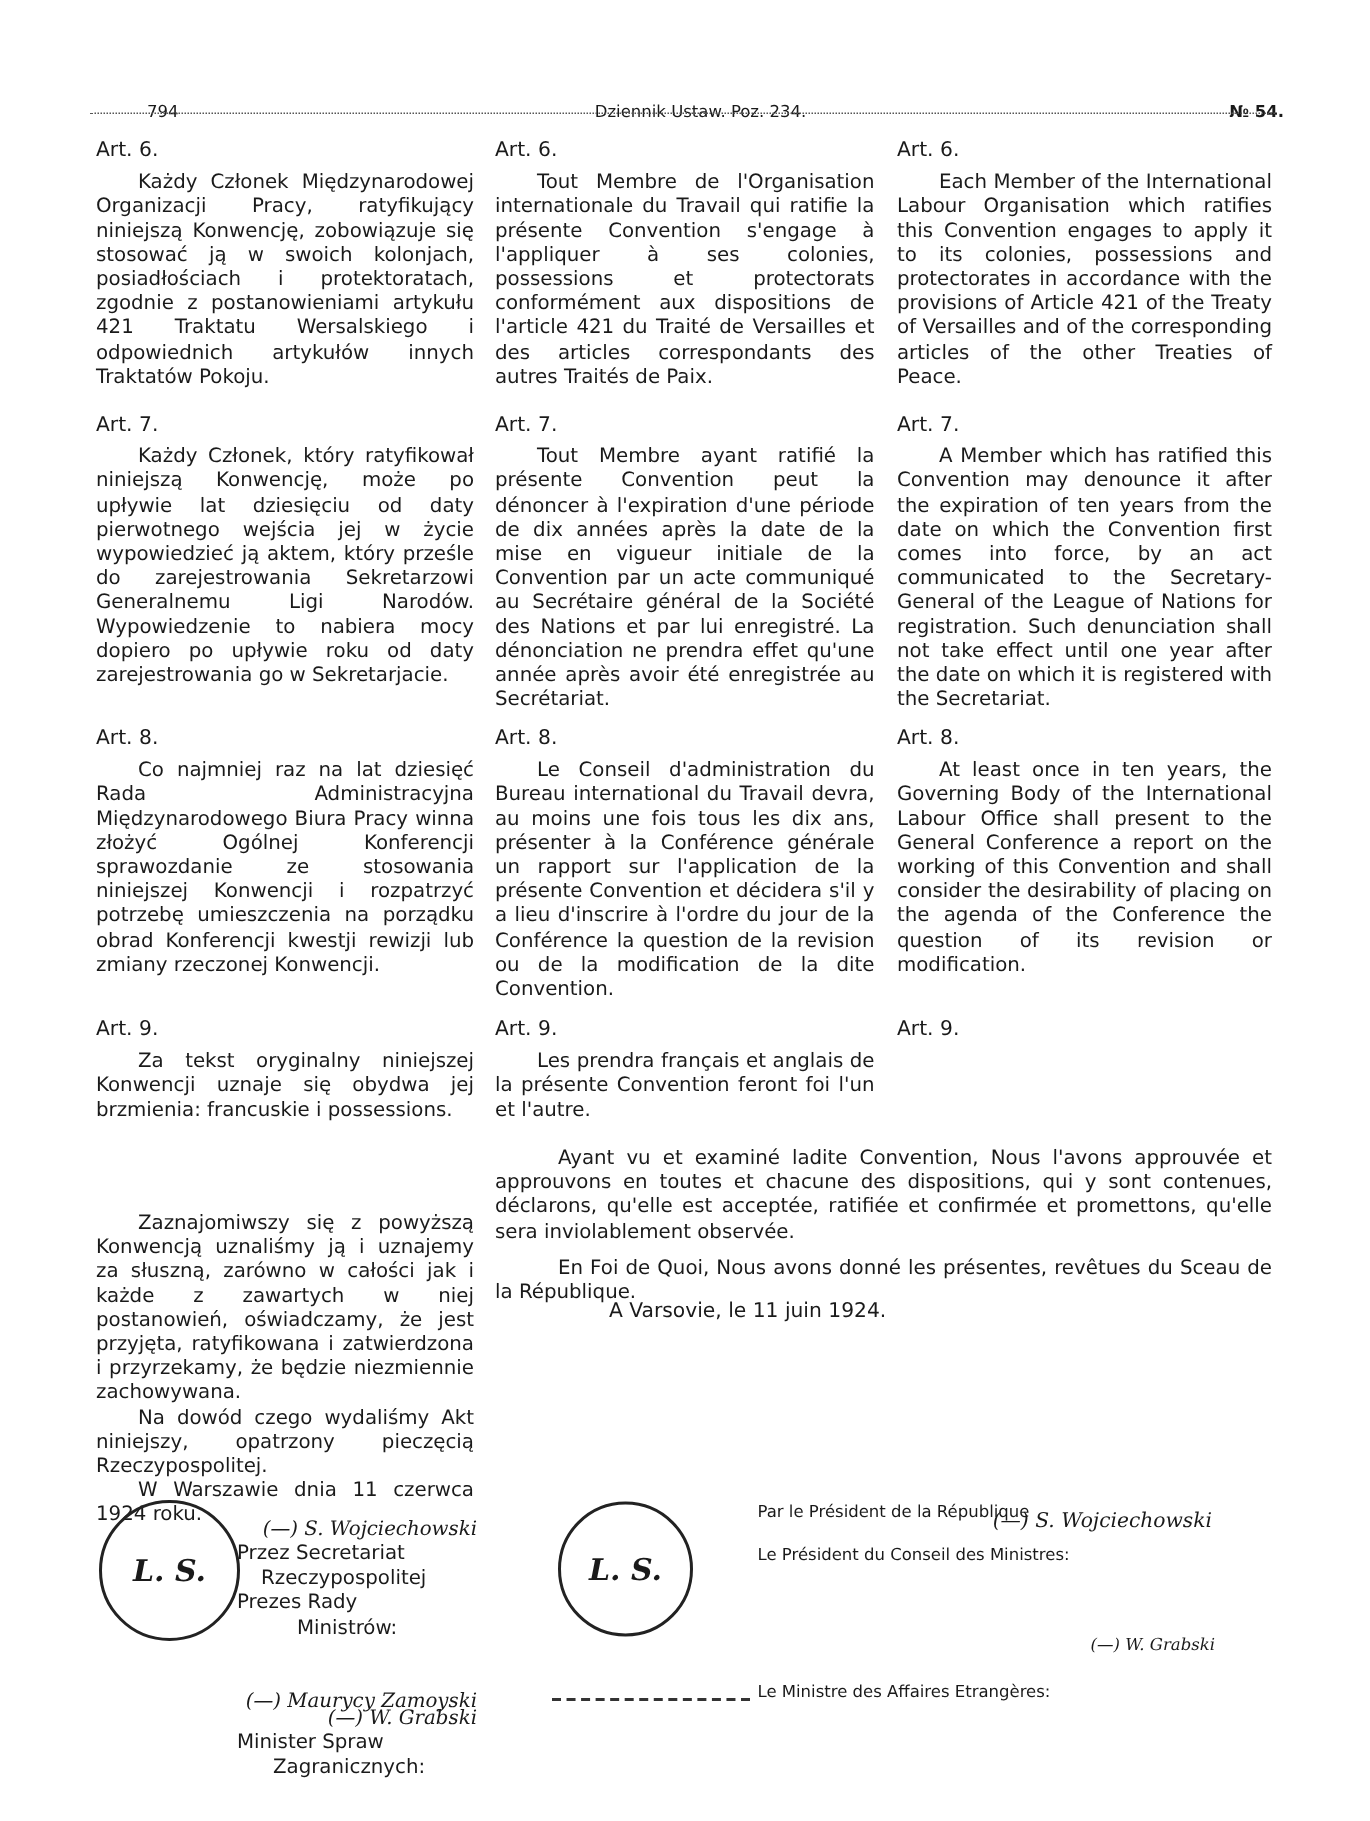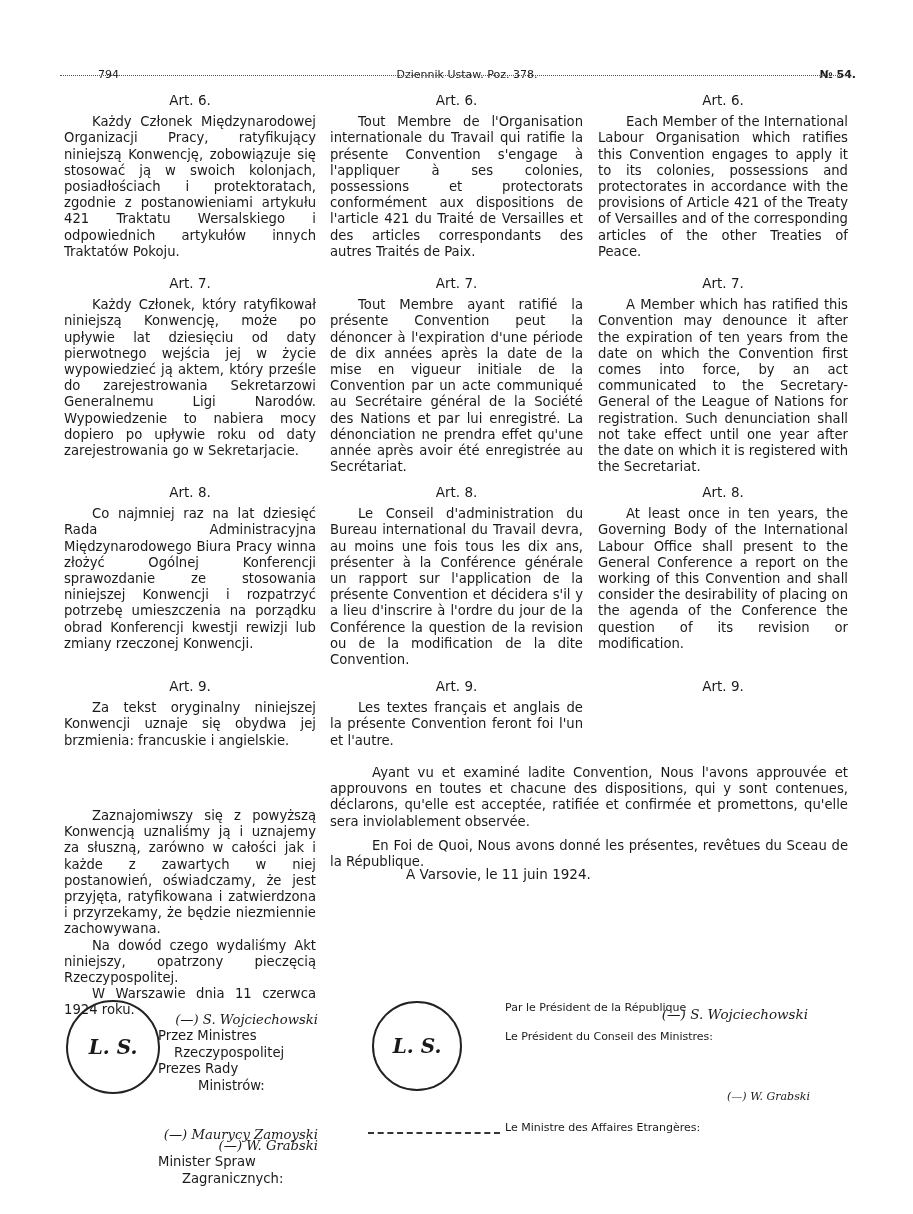--- a/index.html
+++ b/index.html
@@ -18,21 +18,21 @@
   .header-rule {
     position: absolute; left: 60px; top: 75px; width: 790px; height: 1px;
     border-top: 1px dotted #555;
   }
   .col {
     position: absolute; top: 92px; font-size: 13.2px; line-height: 16.2px;
   }
   .col-pl { left: 64px; width: 252px; }
   .col-fr { left: 330px; width: 253px; }
   .col-en { left: 598px; width: 250px; }
-  .art-head { text-align: center; font-size: 13.5px; margin: 0 0 6px 0; }
+  .art-head { font-size: 13.5px; margin: 0 0 6px 0; }
   .para { text-align: justify; text-indent: 28px; margin: 0; }
   .block { position: absolute; }
   .wide {
     position: absolute; left: 330px; width: 518px; font-size: 13.2px; line-height: 16.2px;
   }
   .wide p { margin: 0; text-align: justify; text-indent: 42px; }
   .seal {
     position: absolute; border: 2px solid #222; border-radius: 50%;
     display: flex; align-items: center; justify-content: center;
     font-family: "DejaVu Serif", serif; font-weight: bold; font-size: 20px; font-style: italic;
@@ -42,49 +42,49 @@
   .bottom-rule {
     position: absolute; left: 368px; top: 1132px; width: 132px; height: 0;
     border-top: 2px dashed #333;
   }
 </style>
 </head>
 <body>
 
 <div class="page-header">
   <span class="num">794</span>
-  <span class="title">Dziennik Ustaw. Poz. 378.</span>
+  <span class="title">Dziennik Ustaw. Poz. 234.</span>
   <span class="issue">№ 54.</span>
 </div>
 <div class="header-rule"></div>
 
 <div class="block col col-pl" style="top:92px;">
   <div class="art-head">Art. 6.</div>
   <p class="para">Każdy Członek Międzynarodowej Organizacji Pracy, ratyfikujący niniejszą Konwencję, zobowiązuje się stosować ją w swoich kolonjach, posiadłościach i protektoratach, zgodnie z postanowieniami artykułu 421 Traktatu Wersalskiego i odpowiednich artykułów innych Traktatów Pokoju.</p>
 </div>
 <div class="block col col-pl" style="top:275px;">
   <div class="art-head">Art. 7.</div>
   <p class="para">Każdy Członek, który ratyfikował niniejszą Konwencję, może po upływie lat dziesięciu od daty pierwotnego wejścia jej w życie wypowiedzieć ją aktem, który prześle do zarejestrowania Sekretarzowi Generalnemu Ligi Narodów. Wypowiedzenie to nabiera mocy dopiero po upływie roku od daty zarejestrowania go w Sekretarjacie.</p>
 </div>
 <div class="block col col-pl" style="top:484px;">
   <div class="art-head">Art. 8.</div>
   <p class="para">Co najmniej raz na lat dziesięć Rada Administracyjna Międzynarodowego Biura Pracy winna złożyć Ogólnej Konferencji sprawozdanie ze stosowania niniejszej Konwencji i rozpatrzyć potrzebę umieszczenia na porządku obrad Konferencji kwestji rewizji lub zmiany rzeczonej Konwencji.</p>
 </div>
 <div class="block col col-pl" style="top:678px;">
   <div class="art-head">Art. 9.</div>
-  <p class="para">Za tekst oryginalny niniejszej Konwencji uznaje się obydwa jej brzmienia: francuskie i angielskie.</p>
+  <p class="para">Za tekst oryginalny niniejszej Konwencji uznaje się obydwa jej brzmienia: francuskie i possessions.</p>
 </div>
 <div class="block col col-pl" style="top:768px;margin-top:40px;">
   <p class="para">Zaznajomiwszy się z powyższą Konwencją uznaliśmy ją i uznajemy za słuszną, zarówno w całości jak i każde z zawartych w niej postanowień, oświadczamy, że jest przyjęta, ratyfikowana i zatwierdzona i przyrzekamy, że będzie niezmiennie zachowywana.</p>
   <p class="para">Na dowód czego wydaliśmy Akt niniejszy, opatrzony pieczęcią Rzeczypospolitej.</p>
   <p class="para">W Warszawie dnia 11 czerwca 1924 roku.</p>
 </div>
 <div class="block" style="left:158px; top:968px; width:160px; font-size:13.2px; line-height:16.4px;">
   <div class="sig rt">(—) S. Wojciechowski</div>
-  <div>Przez Ministres</div>
+  <div>Przez Secretariat</div>
   <div style="padding-left:16px">Rzeczypospolitej</div>
   <div>Prezes Rady</div>
   <div style="padding-left:40px">Ministrów:</div>
   <div class="sig rt">(—) W. Grabski</div>
   <div>Minister Spraw</div>
   <div style="padding-left:24px">Zagranicznych:</div>
 </div>
 <div class="block sig" style="left:145px; top:1083px; width:173px; font-size:13.2px; text-align:right;">(—) Maurycy Zamoyski</div>
 <div class="seal" style="left:66px; top:1000px; width:90px; height:90px;">
   <span>L. S.</span>
@@ -97,21 +97,21 @@
 <div class="block col col-fr" style="top:275px;">
   <div class="art-head">Art. 7.</div>
   <p class="para">Tout Membre ayant ratifié la présente Convention peut la dénoncer à l'expiration d'une période de dix années après la date de la mise en vigueur initiale de la Convention par un acte communiqué au Secrétaire général de la Société des Nations et par lui enregistré. La dénonciation ne prendra effet qu'une année après avoir été enregistrée au Secrétariat.</p>
 </div>
 <div class="block col col-fr" style="top:484px;">
   <div class="art-head">Art. 8.</div>
   <p class="para">Le Conseil d'administration du Bureau international du Travail devra, au moins une fois tous les dix ans, présenter à la Conférence générale un rapport sur l'application de la présente Convention et décidera s'il y a lieu d'inscrire à l'ordre du jour de la Conférence la question de la revision ou de la modification de la dite Convention.</p>
 </div>
 <div class="block col col-fr" style="top:678px;">
   <div class="art-head">Art. 9.</div>
-  <p class="para">Les textes français et anglais de la présente Convention feront foi l'un et l'autre.</p>
+  <p class="para">Les prendra français et anglais de la présente Convention feront foi l'un et l'autre.</p>
 </div>
 
 <div class="block col col-en" style="top:92px;">
   <div class="art-head">Art. 6.</div>
   <p class="para">Each Member of the International Labour Organisation which ratifies this Convention engages to apply it to its colonies, possessions and protectorates in accordance with the provisions of Article 421 of the Treaty of Versailles and of the corresponding articles of the other Treaties of Peace.</p>
 </div>
 <div class="block col col-en" style="top:275px;">
   <div class="art-head">Art. 7.</div>
   <p class="para">A Member which has ratified this Convention may denounce it after the expiration of ten years from the date on which the Convention first comes into force, by an act communicated to the Secretary-General of the League of Nations for registration. Such denunciation shall not take effect until one year after the date on which it is registered with the Secretariat.</p>
 </div>

